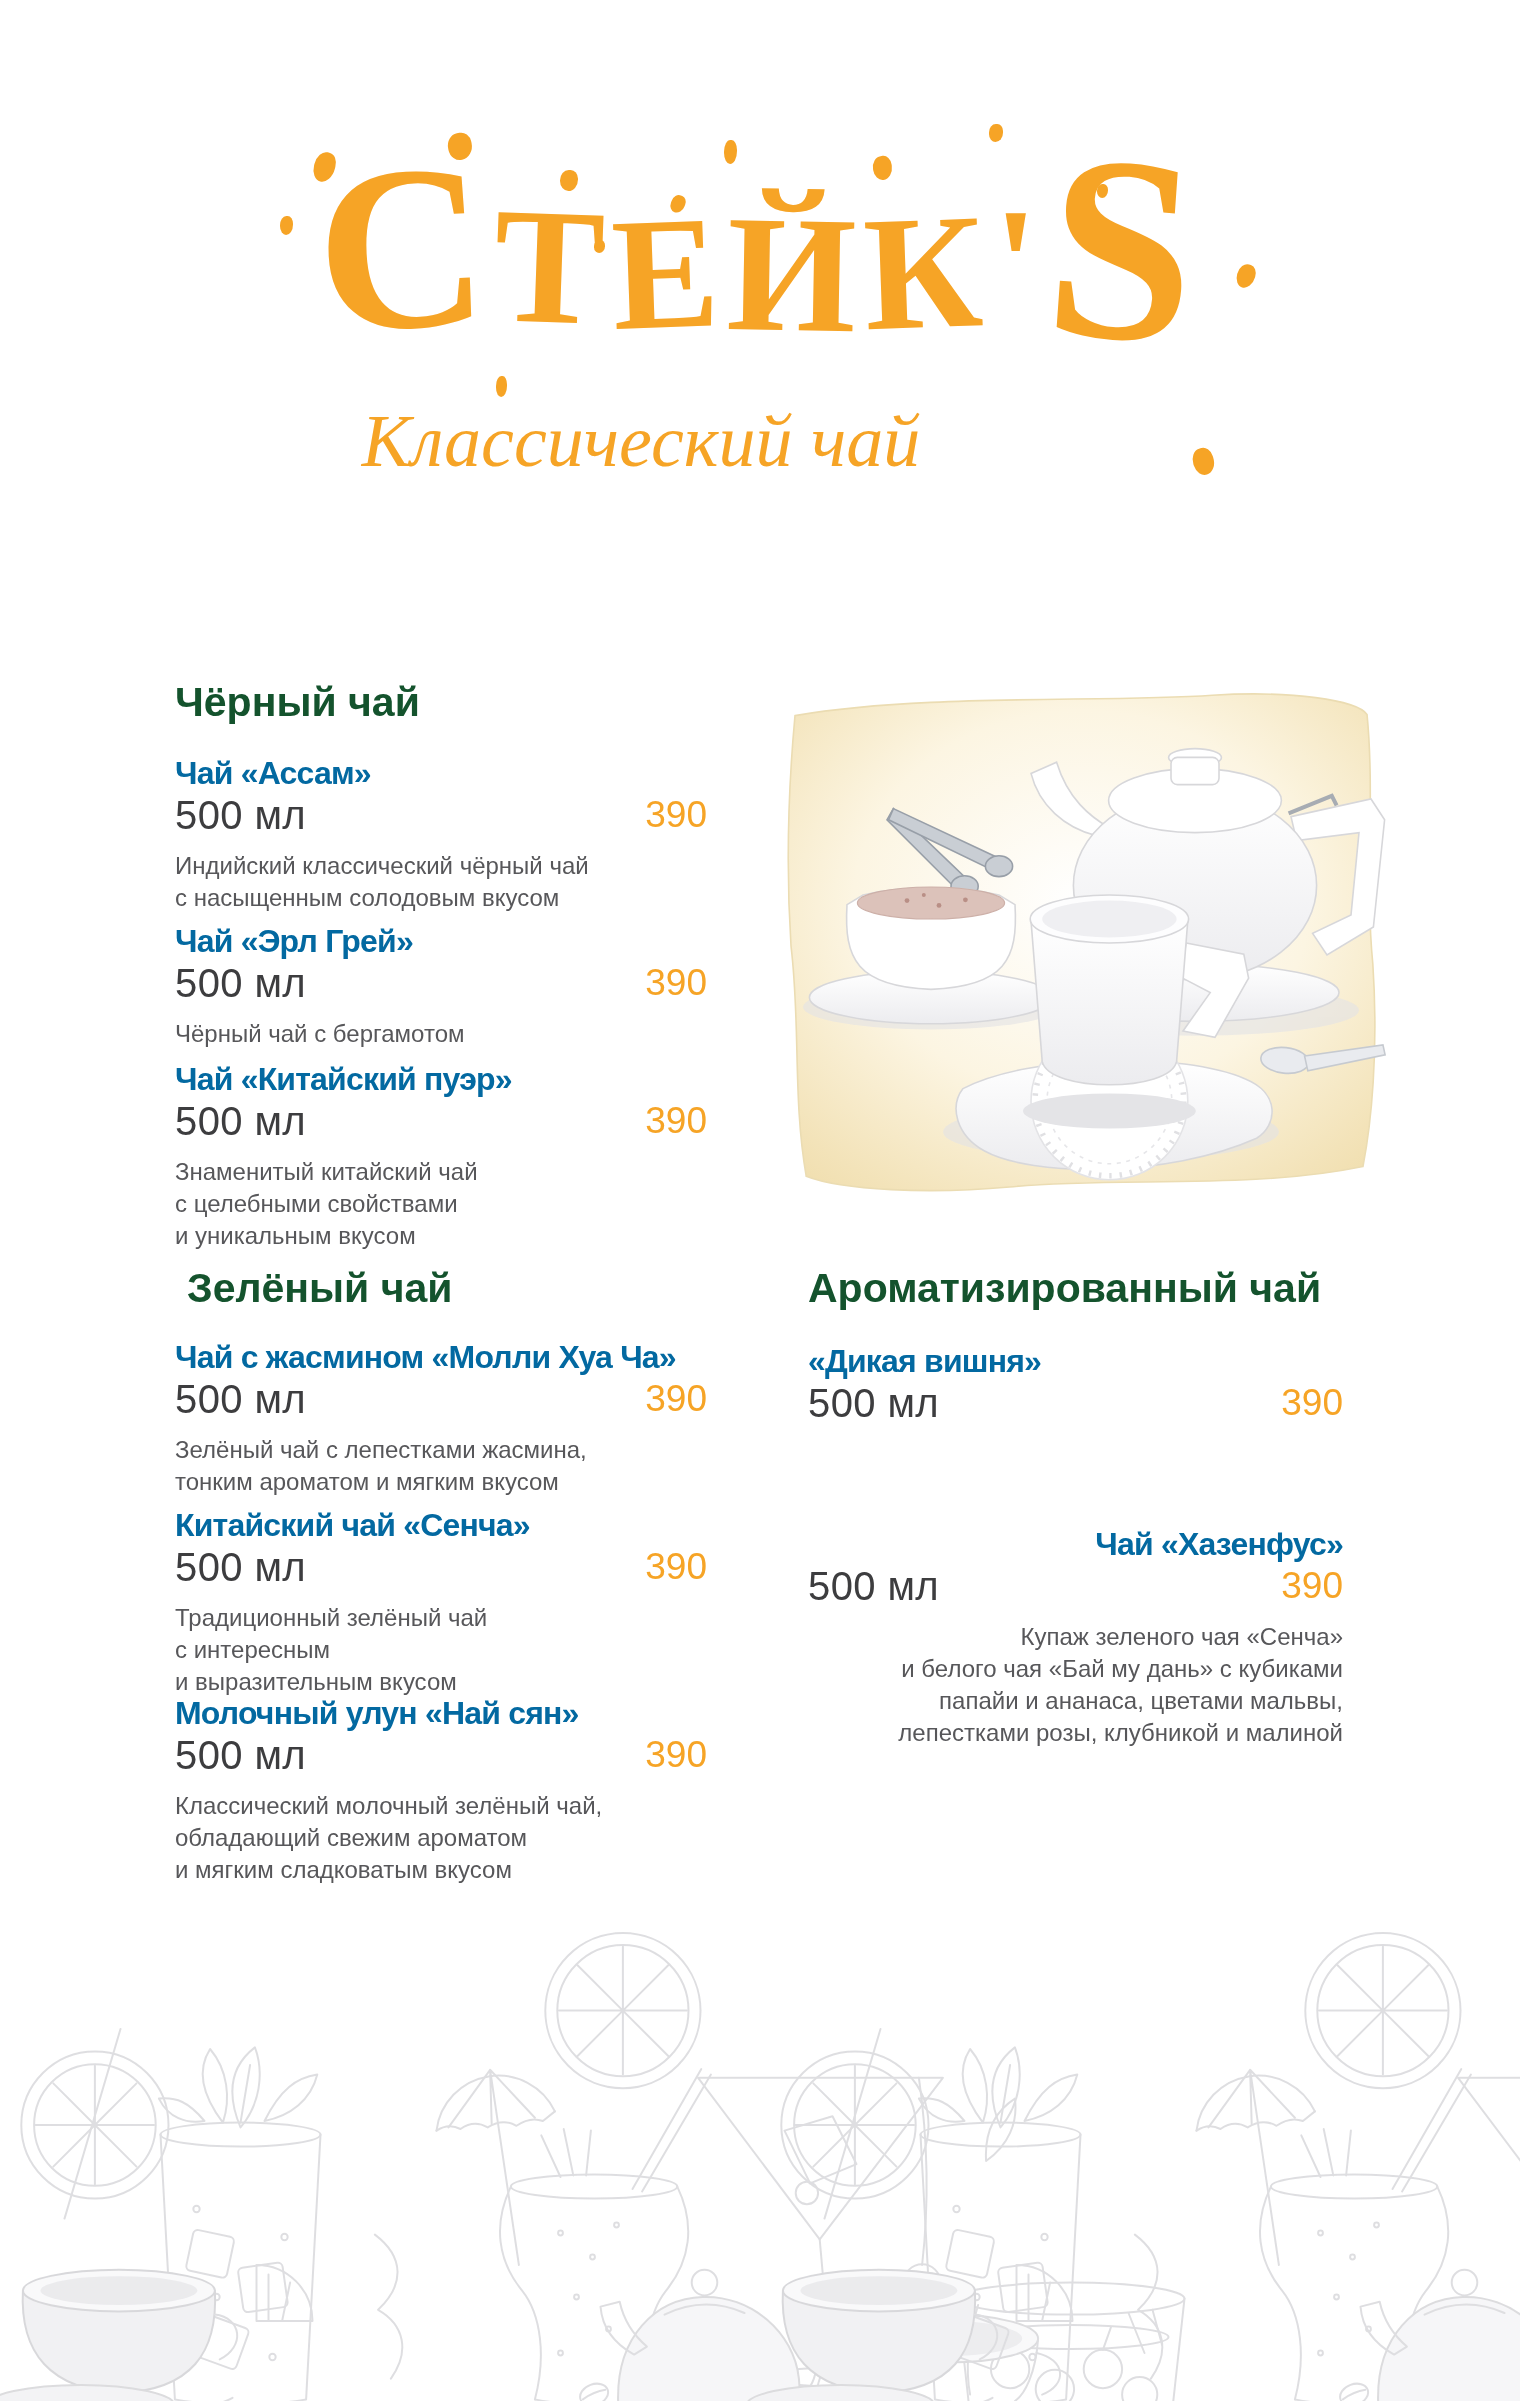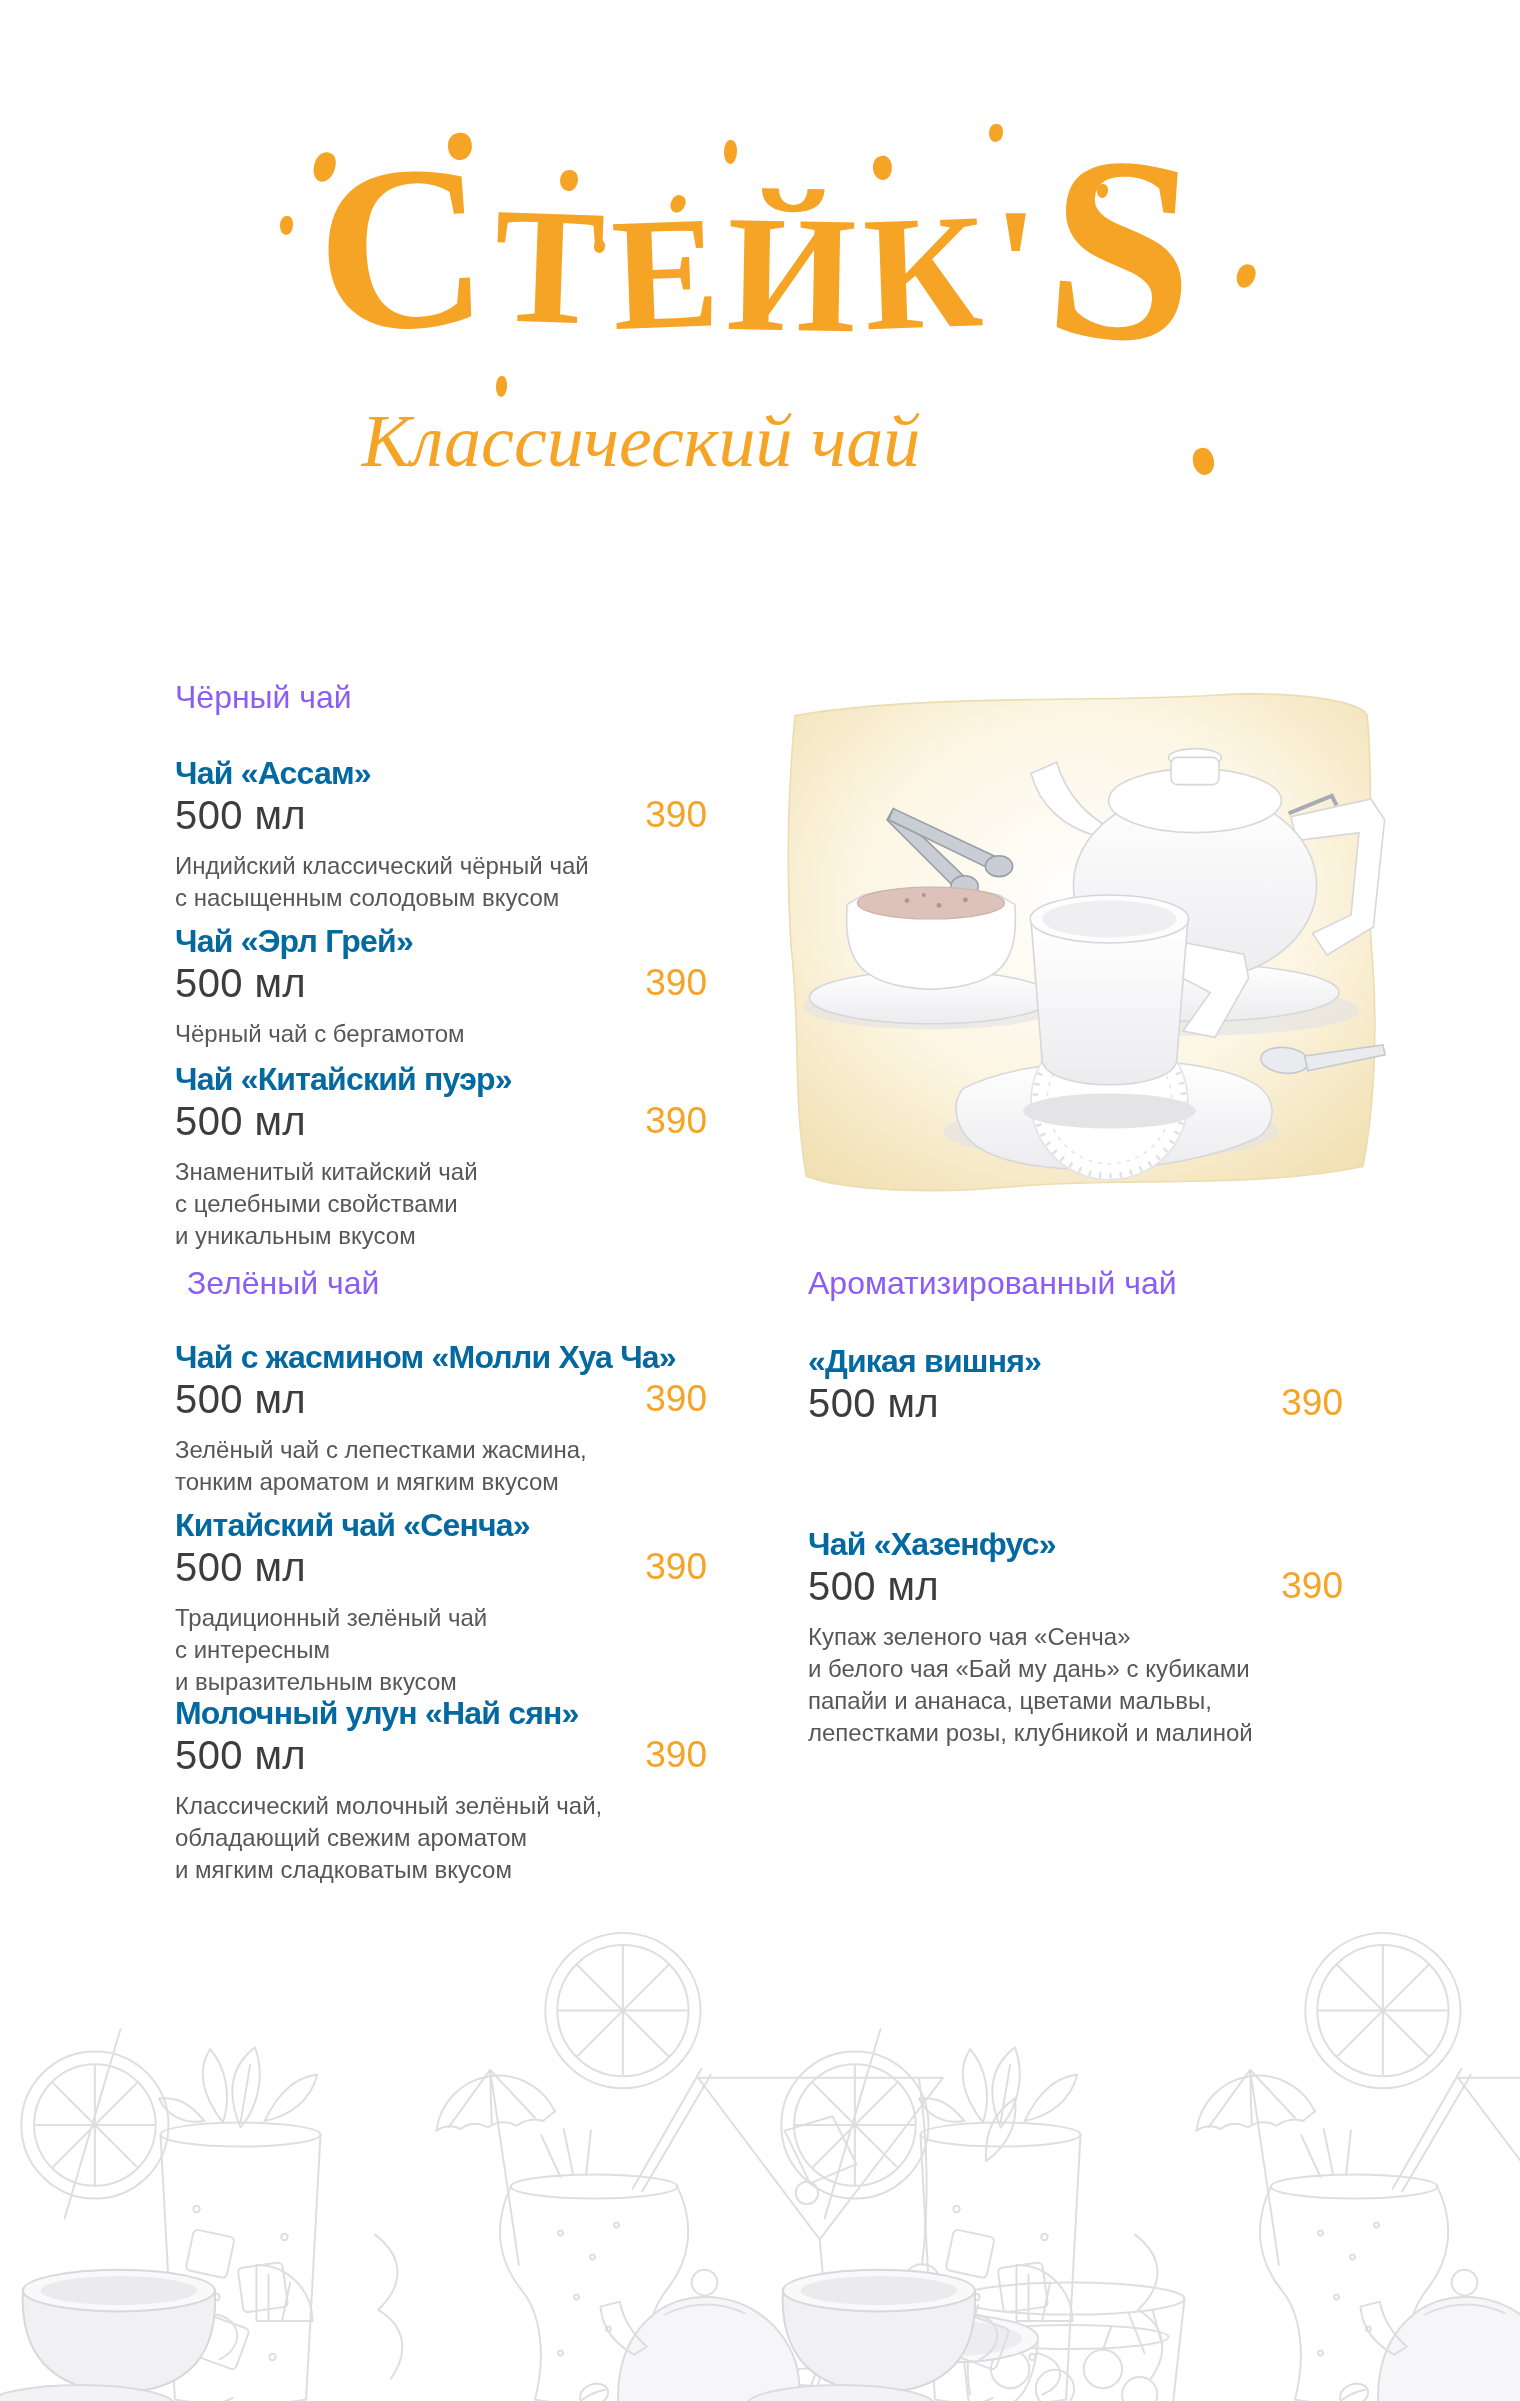--- a/index.html
+++ b/index.html
@@ -32,31 +32,31 @@
   .s10{left:1237px;top:264px;width:17.6px;height:24px;transform:rotate(16deg);}
   .s11{left:1193px;top:448px;width:21px;height:27px;transform:rotate(-18deg);}
   .s12{left:496px;top:376px;width:11.2px;height:21px;}
 
   
   .title{position:absolute;left:0;top:399px;width:1282px;text-align:center;
          font-family:"Liberation Serif", serif;font-style:italic;font-weight:400;
          font-size:74px;color:#F6A426;}
 
   
-  .heading{position:absolute;font-size:32px;font-weight:400;color:#8b5cf6;line-height:1.1;white-space:nowrap;}
+  .heading{position:absolute;font-size:41px;font-weight:700;color:#14532d;line-height:1.1;white-space:nowrap;}
   .h-black{left:175px;top:680px;}
   .h-green{left:175px;top:1266px;margin-left:12px;}
   .h-flav {left:808px;top:1266px;}
 
   .item{position:absolute;}
   .col-l{left:175px;width:532px;}
   .col-r{left:808px;width:535px;}
   .i-b0{top:755px;} .i-b1{top:923px;} .i-b2{top:1061px;}
   .i-g0{top:1339px;} .i-g1{top:1507px;} .i-g2{top:1695px;}
-  .i-f0{top:1343px;} .i-f1{top:1526px;}
+  .i-f0{top:1343px;} .i-f1{top:1526px;text-align:right;}
 
   .item-name{font-size:32px;font-weight:700;color:#0369a1;letter-spacing:-0.8px;
              line-height:37px;white-space:nowrap;}
   .item-row{display:flex;justify-content:space-between;align-items:center;height:37px;margin-top:4.8px;}
   .item-volume{font-size:40px;font-weight:400;color:#3D3D3F;letter-spacing:0.4px;}
   .item-price{font-size:37px;font-weight:400;color:#F6A426;}
   .item-desc{margin-top:16px;font-size:24px;line-height:32px;color:#57575A;white-space:pre-line;}
 
   
   .photo{position:absolute;left:767px;top:679px;width:632px;height:532px;}

